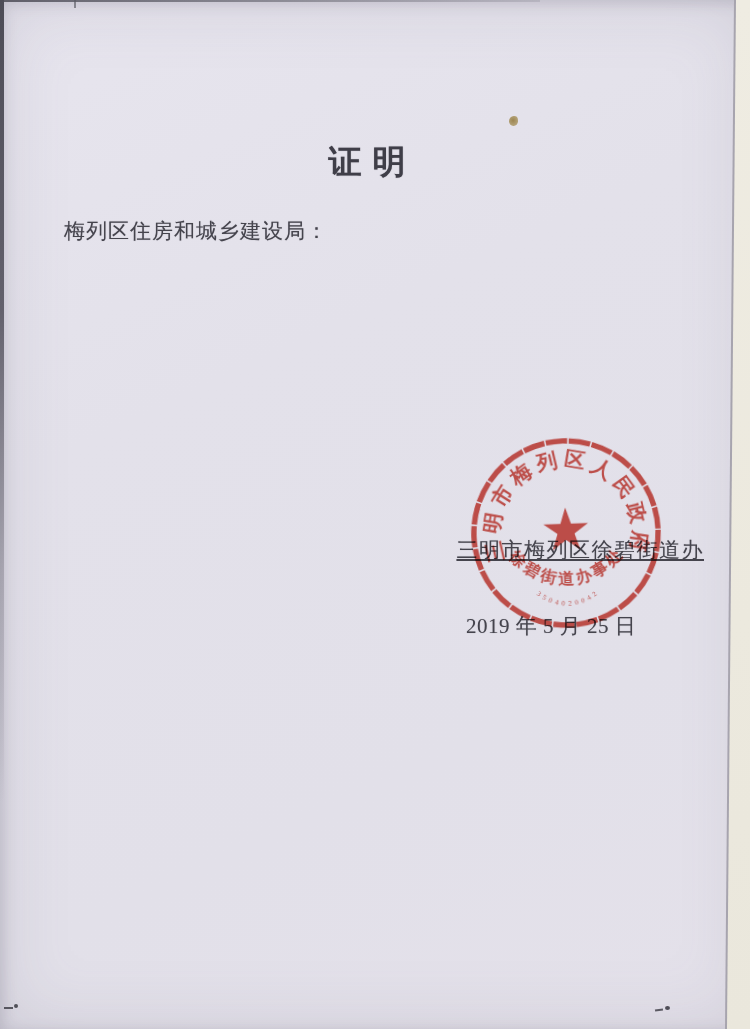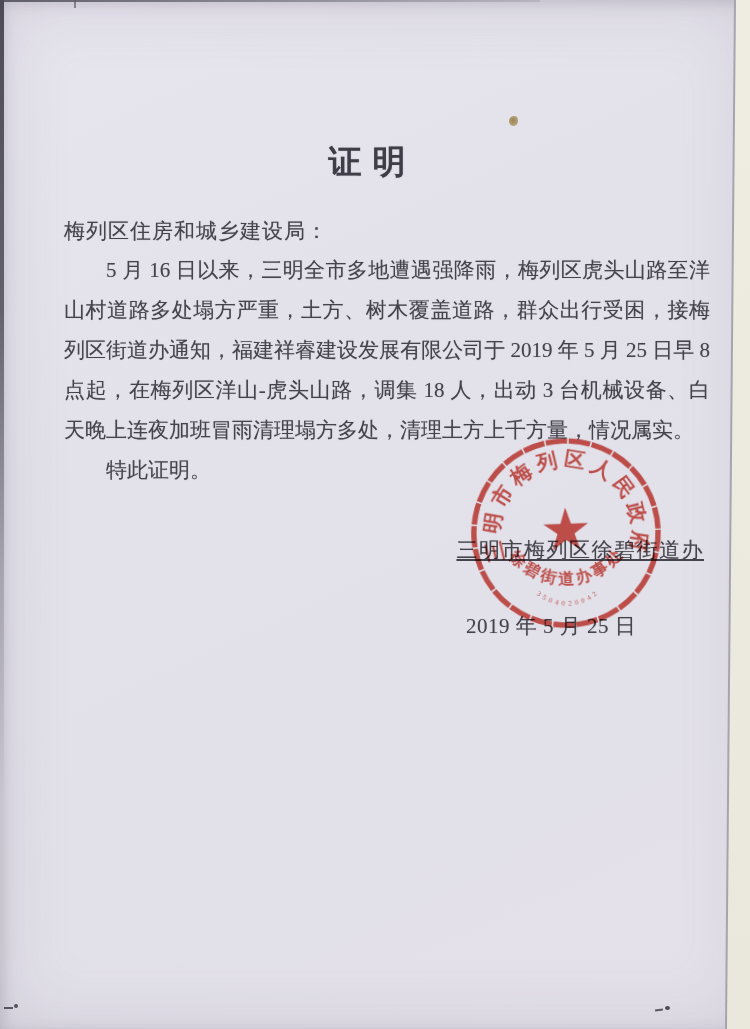--- a/index.html
+++ b/index.html
@@ -107,24 +107,20 @@
   <div class="edge-right"></div>
   <div class="speck speck-stain"></div>
   <div class="speck speck-top-mark"></div>
   <div class="speck speck-br"></div>
   <div class="speck speck-bl"></div>
 
   <h1 class="doc-title">证明</h1>
 
   <div class="salutation">梅列区住房和城乡建设局：</div>
 
-  <div class="doc-body">
-    <p>5 月 16 日以来，三明全市多地遭遇强降雨，梅列区虎头山路至洋山村道路多处塌方严重，土方、树木覆盖道路，群众出行受困，接梅列区街道办通知，福建祥睿建设发展有限公司于 2019 年 5 月 25 日早 8 点起，在梅列区洋山-虎头山路，调集 18 人，出动 3 台机械设备、白天晚上连夜加班冒雨清理塌方多处，清理土方上千方量，情况属实。</p>
-    <p>特此证明。</p>
-  </div>
 
   <div class="signature">三明市梅列区徐碧街道办</div>
   <div class="date">2019 年 5 月 25 日</div>
 
   <svg class="stamp" viewBox="0 0 200 200" xmlns="http://www.w3.org/2000/svg">
     <defs>
       <path id="arc-ring" d="M 37 125.5 A 68 68 0 1 1 163 125.5" fill="none"></path>
       <path id="arc-banner" d="M 38 118 A 73.5 73.5 0 0 0 162 118" fill="none"></path>
       <path id="arc-serial" d="M 58 150 A 48.75 48.75 0 0 0 142 150" fill="none"></path>
     </defs>

